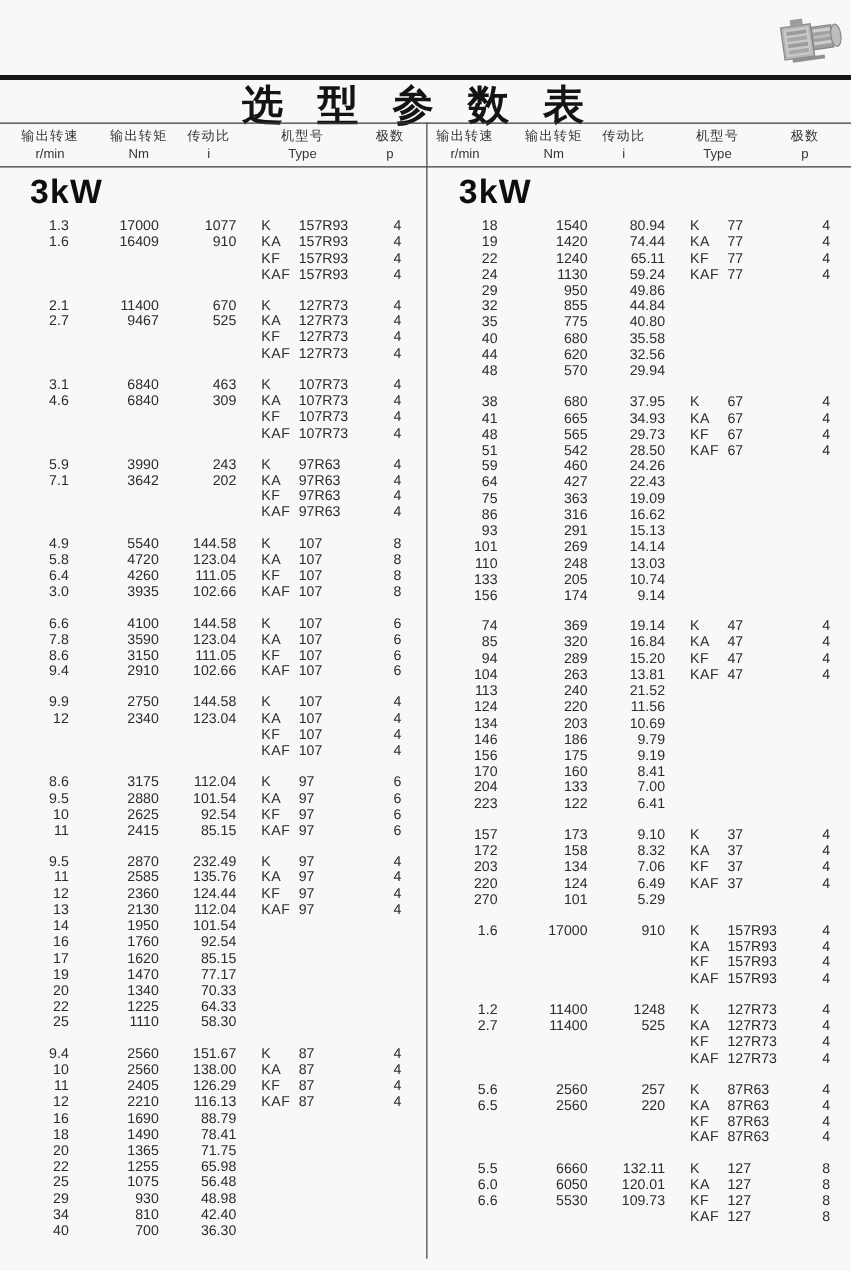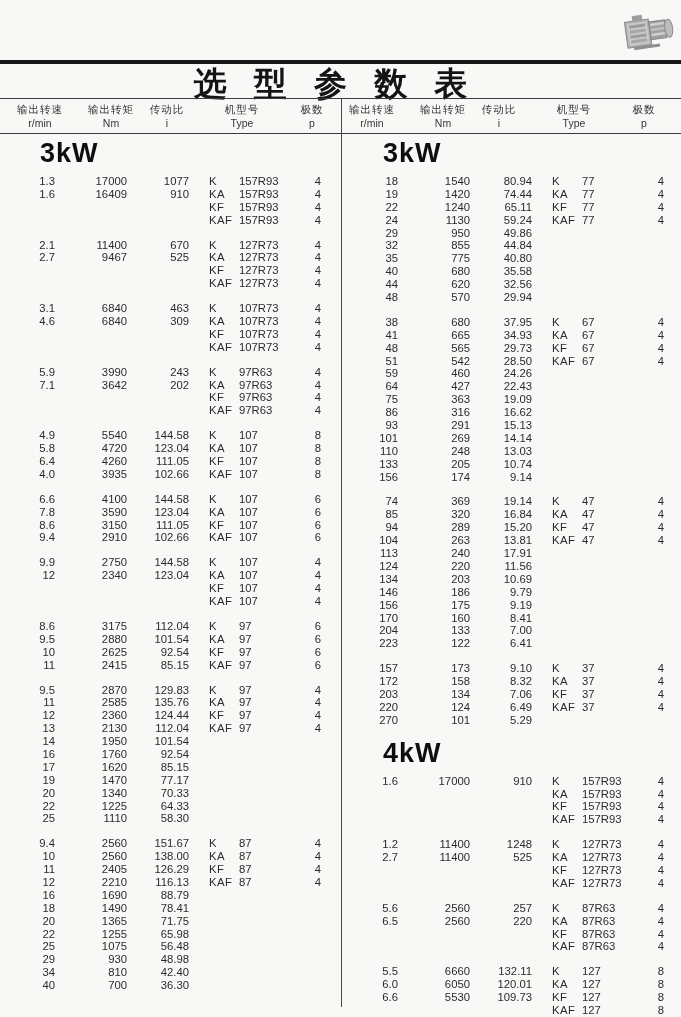--- a/index.html
+++ b/index.html
@@ -27,21 +27,21 @@
   .header-half.right { width:340px; margin-left:0; }
   .hcell { text-align:center; font-size:10.5px; line-height:14px; color:#353535; }
   .hcell .zh { letter-spacing:1px; }
 
   .table-col { position:absolute; top:136px; }
   .col-left  { left:0;   width:341px; }
   .col-right { left:343px; width:338px; }
 
   .section-heading {
     font-size:27px; font-weight:800; color:#0e0e0e;
-    padding-left:40px; line-height:28px; margin:3px 0 8px 0; letter-spacing:1px;
+    padding-left:24px; line-height:28px; margin:3px 0 8px 0; letter-spacing:1px;
   }
   .section:not(:first-child) .section-heading { margin-top:10px; }
   .block { margin-bottom:12px; }
   .row {
     display:grid;
     grid-template-columns:55px 72px 62px 50px 62px 34px;
     height:12.9px; line-height:12.9px; font-size:11.3px; color:#2b2b2b;
   }
   .c-speed, .c-torque, .c-ratio { text-align:right; }
   .c-prefix { padding-left:20px; letter-spacing:0.5px; }
@@ -281,21 +281,21 @@
         </div>
         <div class="row">
           <span class="c-speed">6.4</span>
           <span class="c-torque">4260</span>
           <span class="c-ratio">111.05</span>
           <span class="c-prefix">KF</span>
           <span class="c-model">107</span>
           <span class="c-poles">8</span>
         </div>
         <div class="row">
-          <span class="c-speed">4.0</span>
+          <span class="c-speed">3.0</span>
           <span class="c-torque">3935</span>
           <span class="c-ratio">102.66</span>
           <span class="c-prefix">KAF</span>
           <span class="c-model">107</span>
           <span class="c-poles">8</span>
         </div>
       </div>
       <div class="block">
         <div class="row">
           <span class="c-speed">6.6</span>
@@ -395,21 +395,21 @@
           <span class="c-ratio">85.15</span>
           <span class="c-prefix">KAF</span>
           <span class="c-model">97</span>
           <span class="c-poles">6</span>
         </div>
       </div>
       <div class="block">
         <div class="row">
           <span class="c-speed">9.5</span>
           <span class="c-torque">2870</span>
-          <span class="c-ratio">129.83</span>
+          <span class="c-ratio">232.49</span>
           <span class="c-prefix">K</span>
           <span class="c-model">97</span>
           <span class="c-poles">4</span>
         </div>
         <div class="row">
           <span class="c-speed">11</span>
           <span class="c-torque">2585</span>
           <span class="c-ratio">135.76</span>
           <span class="c-prefix">KA</span>
           <span class="c-model">97</span>
@@ -808,21 +808,21 @@
           <span class="c-speed">104</span>
           <span class="c-torque">263</span>
           <span class="c-ratio">13.81</span>
           <span class="c-prefix">KAF</span>
           <span class="c-model">47</span>
           <span class="c-poles">4</span>
         </div>
         <div class="row">
           <span class="c-speed">113</span>
           <span class="c-torque">240</span>
-          <span class="c-ratio">17.91</span>
+          <span class="c-ratio">21.52</span>
           <span class="c-prefix"></span>
           <span class="c-model"></span>
           <span class="c-poles"></span>
         </div>
         <div class="row">
           <span class="c-speed">124</span>
           <span class="c-torque">220</span>
           <span class="c-ratio">11.56</span>
           <span class="c-prefix"></span>
           <span class="c-model"></span>
@@ -914,21 +914,20 @@
           <span class="c-speed">270</span>
           <span class="c-torque">101</span>
           <span class="c-ratio">5.29</span>
           <span class="c-prefix"></span>
           <span class="c-model"></span>
           <span class="c-poles"></span>
         </div>
       </div>
     </div>
     <div class="section">
-      <div class="section-heading">4kW</div>
       <div class="block">
         <div class="row">
           <span class="c-speed">1.6</span>
           <span class="c-torque">17000</span>
           <span class="c-ratio">910</span>
           <span class="c-prefix">K</span>
           <span class="c-model">157R93</span>
           <span class="c-poles">4</span>
         </div>
         <div class="row">

